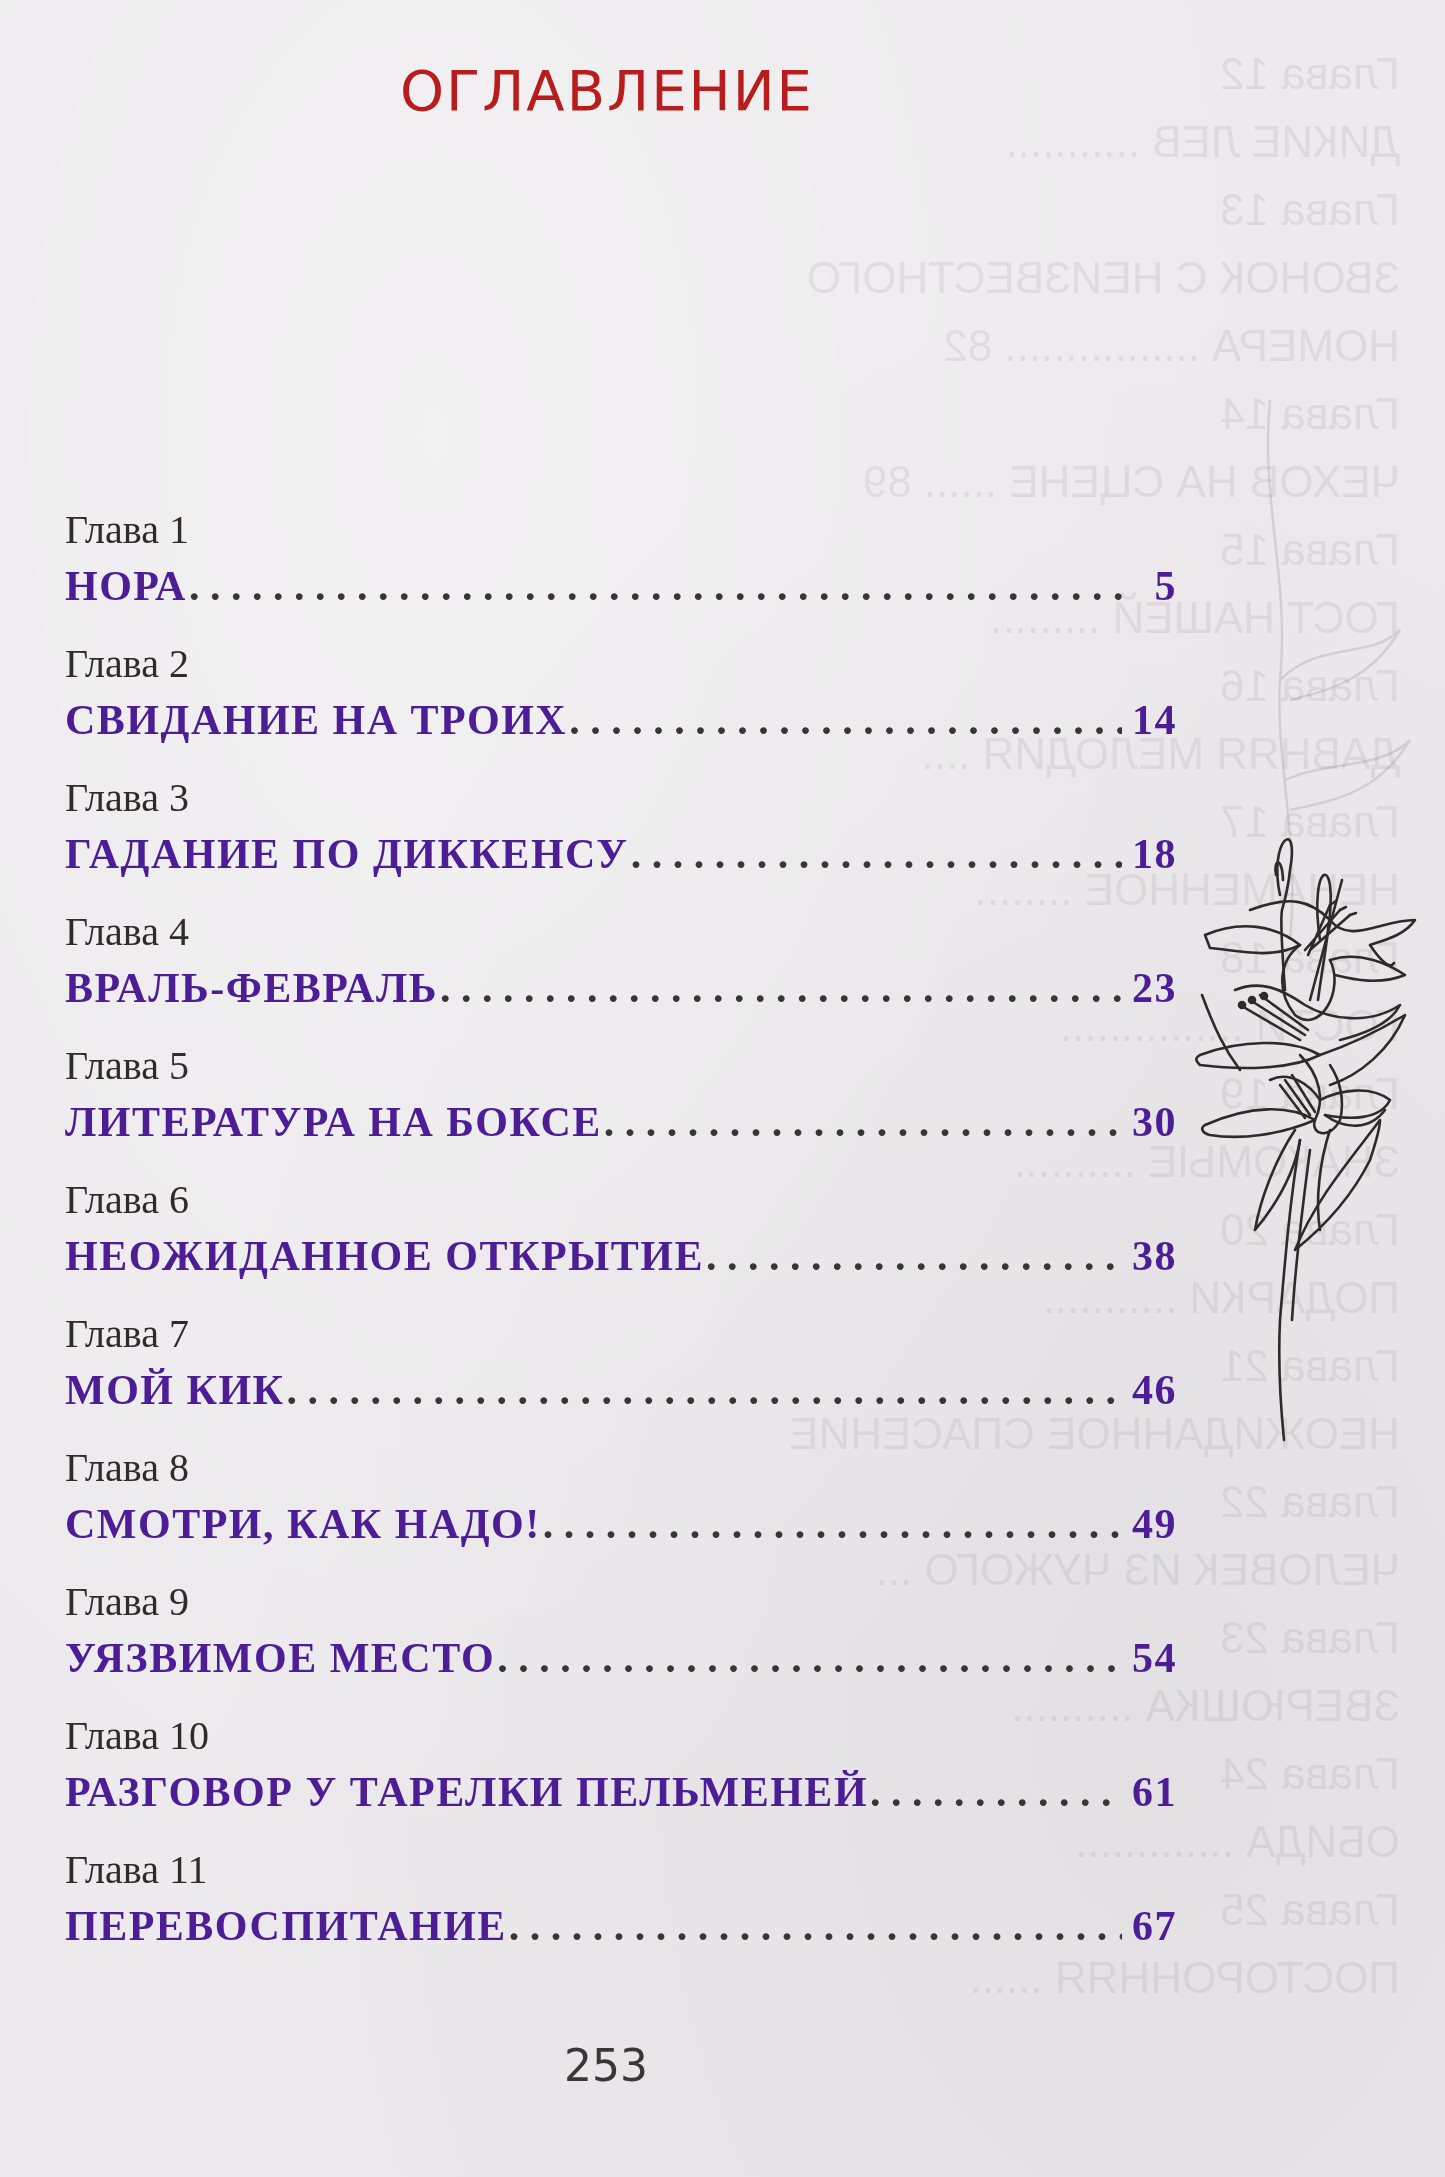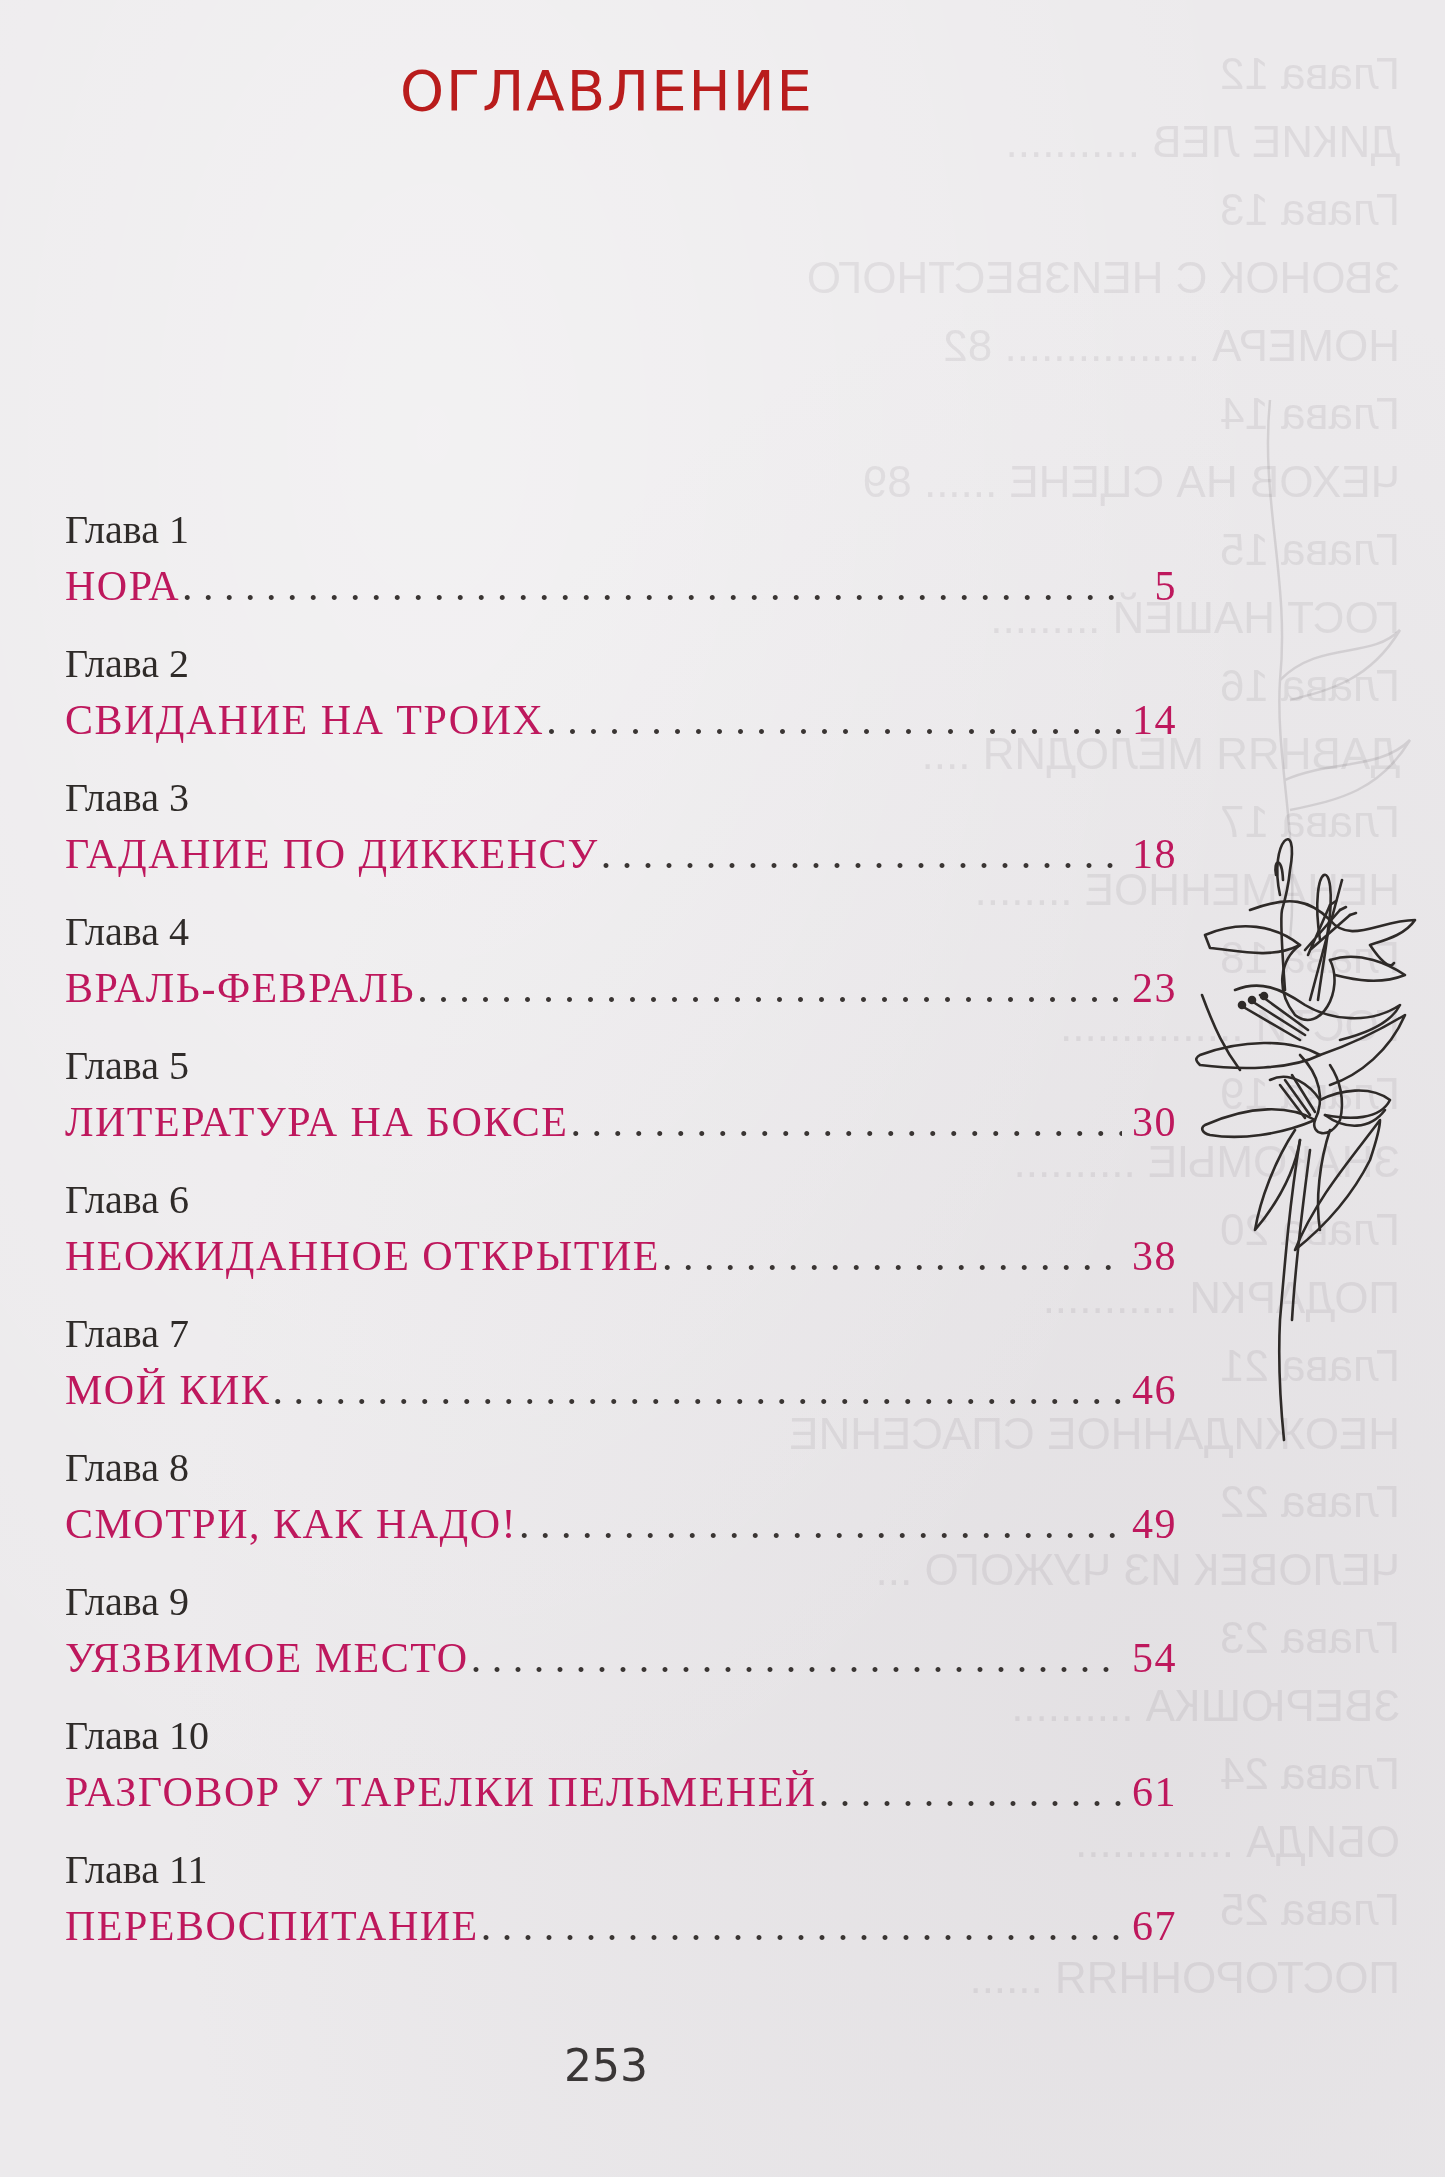--- a/index.html
+++ b/index.html
@@ -38,21 +38,22 @@
   }
   .entry { height: 134px; }
   .chap-label {
     font-size: 40px; line-height: 44px; height: 50px;
     color: #2f2b29;
   }
   .chap-row {
     display: flex; align-items: baseline;
     font-size: 42px; line-height: 56px;
     letter-spacing: 1.5px;
-    color: #be185d;
+    color: #4c1d95;
+    font-weight: bold;
   }
   .chap-title { white-space: nowrap; }
   .leader {
     flex: 1; overflow: hidden; white-space: nowrap;
     margin: 0 10px 0 2px; letter-spacing: 12px; color: #3a3533;
   }
   .leader::before {
     content: ". . . . . . . . . . . . . . . . . . . . . . . . . . . . . . . . . . . . . . . . . . . . . . . . . . . . . . . . . . . . . . . . . . . . . . . . . . . . . .";
     letter-spacing: 0;
   }

